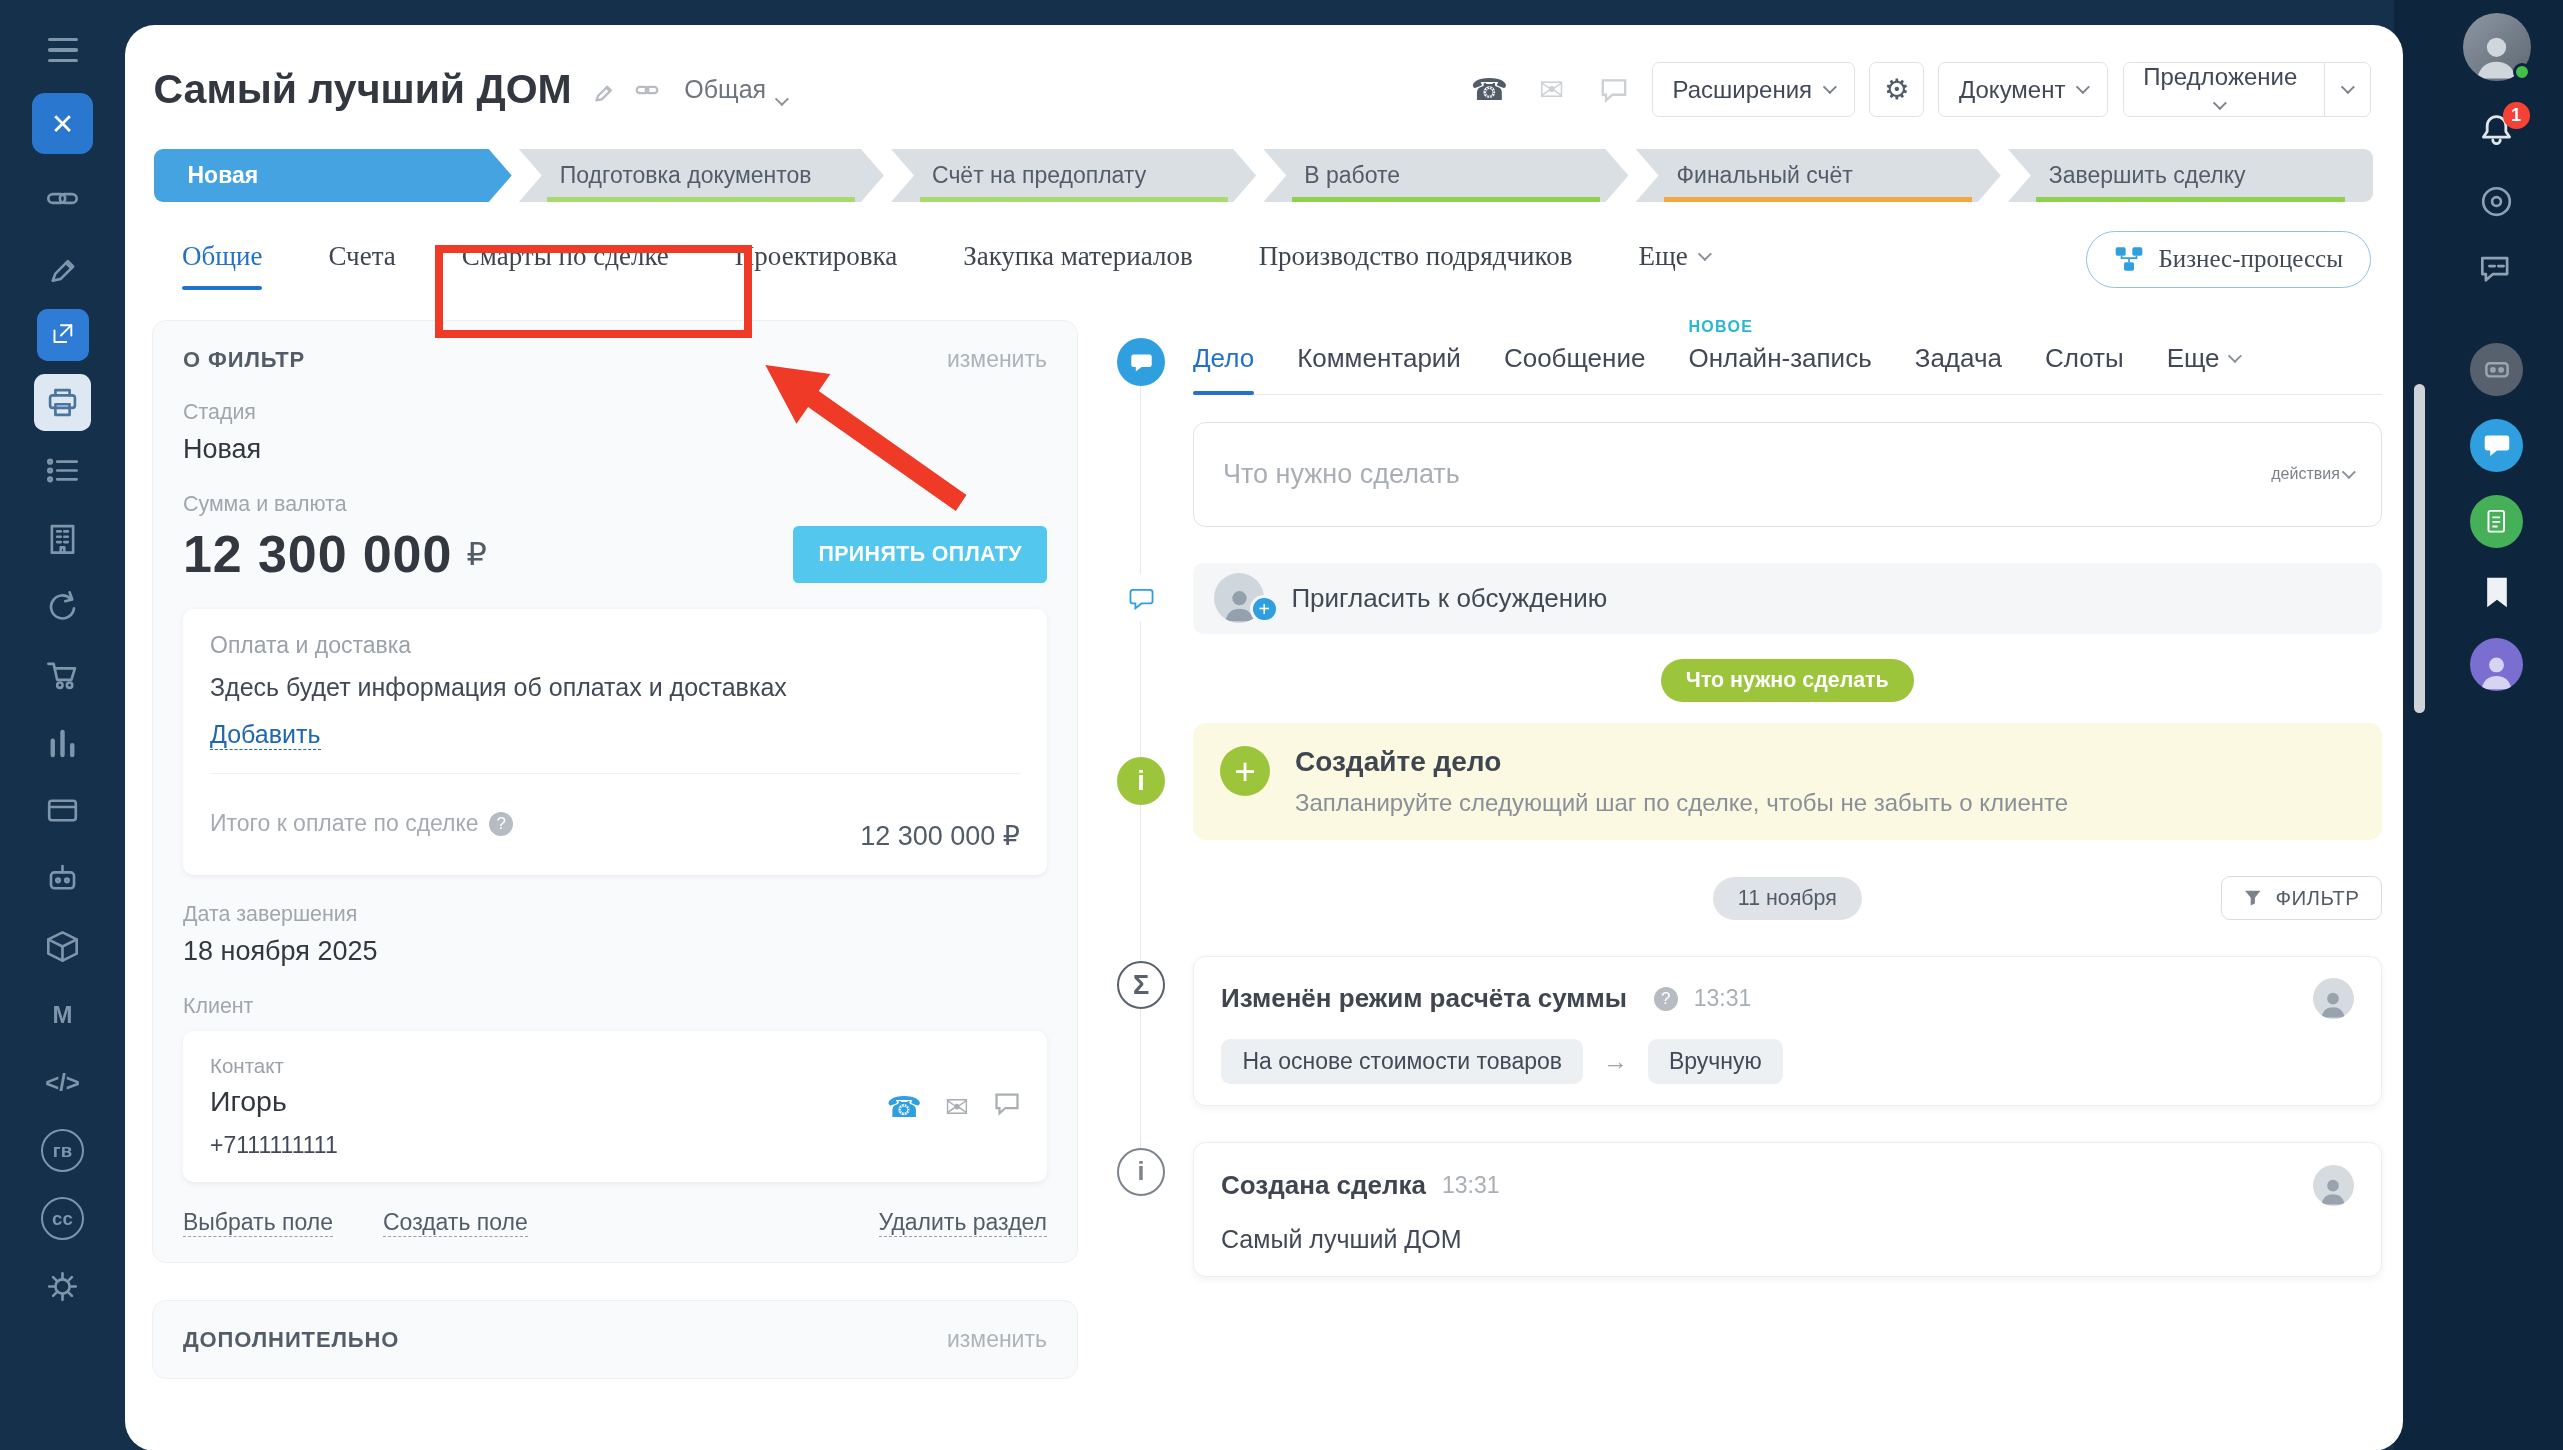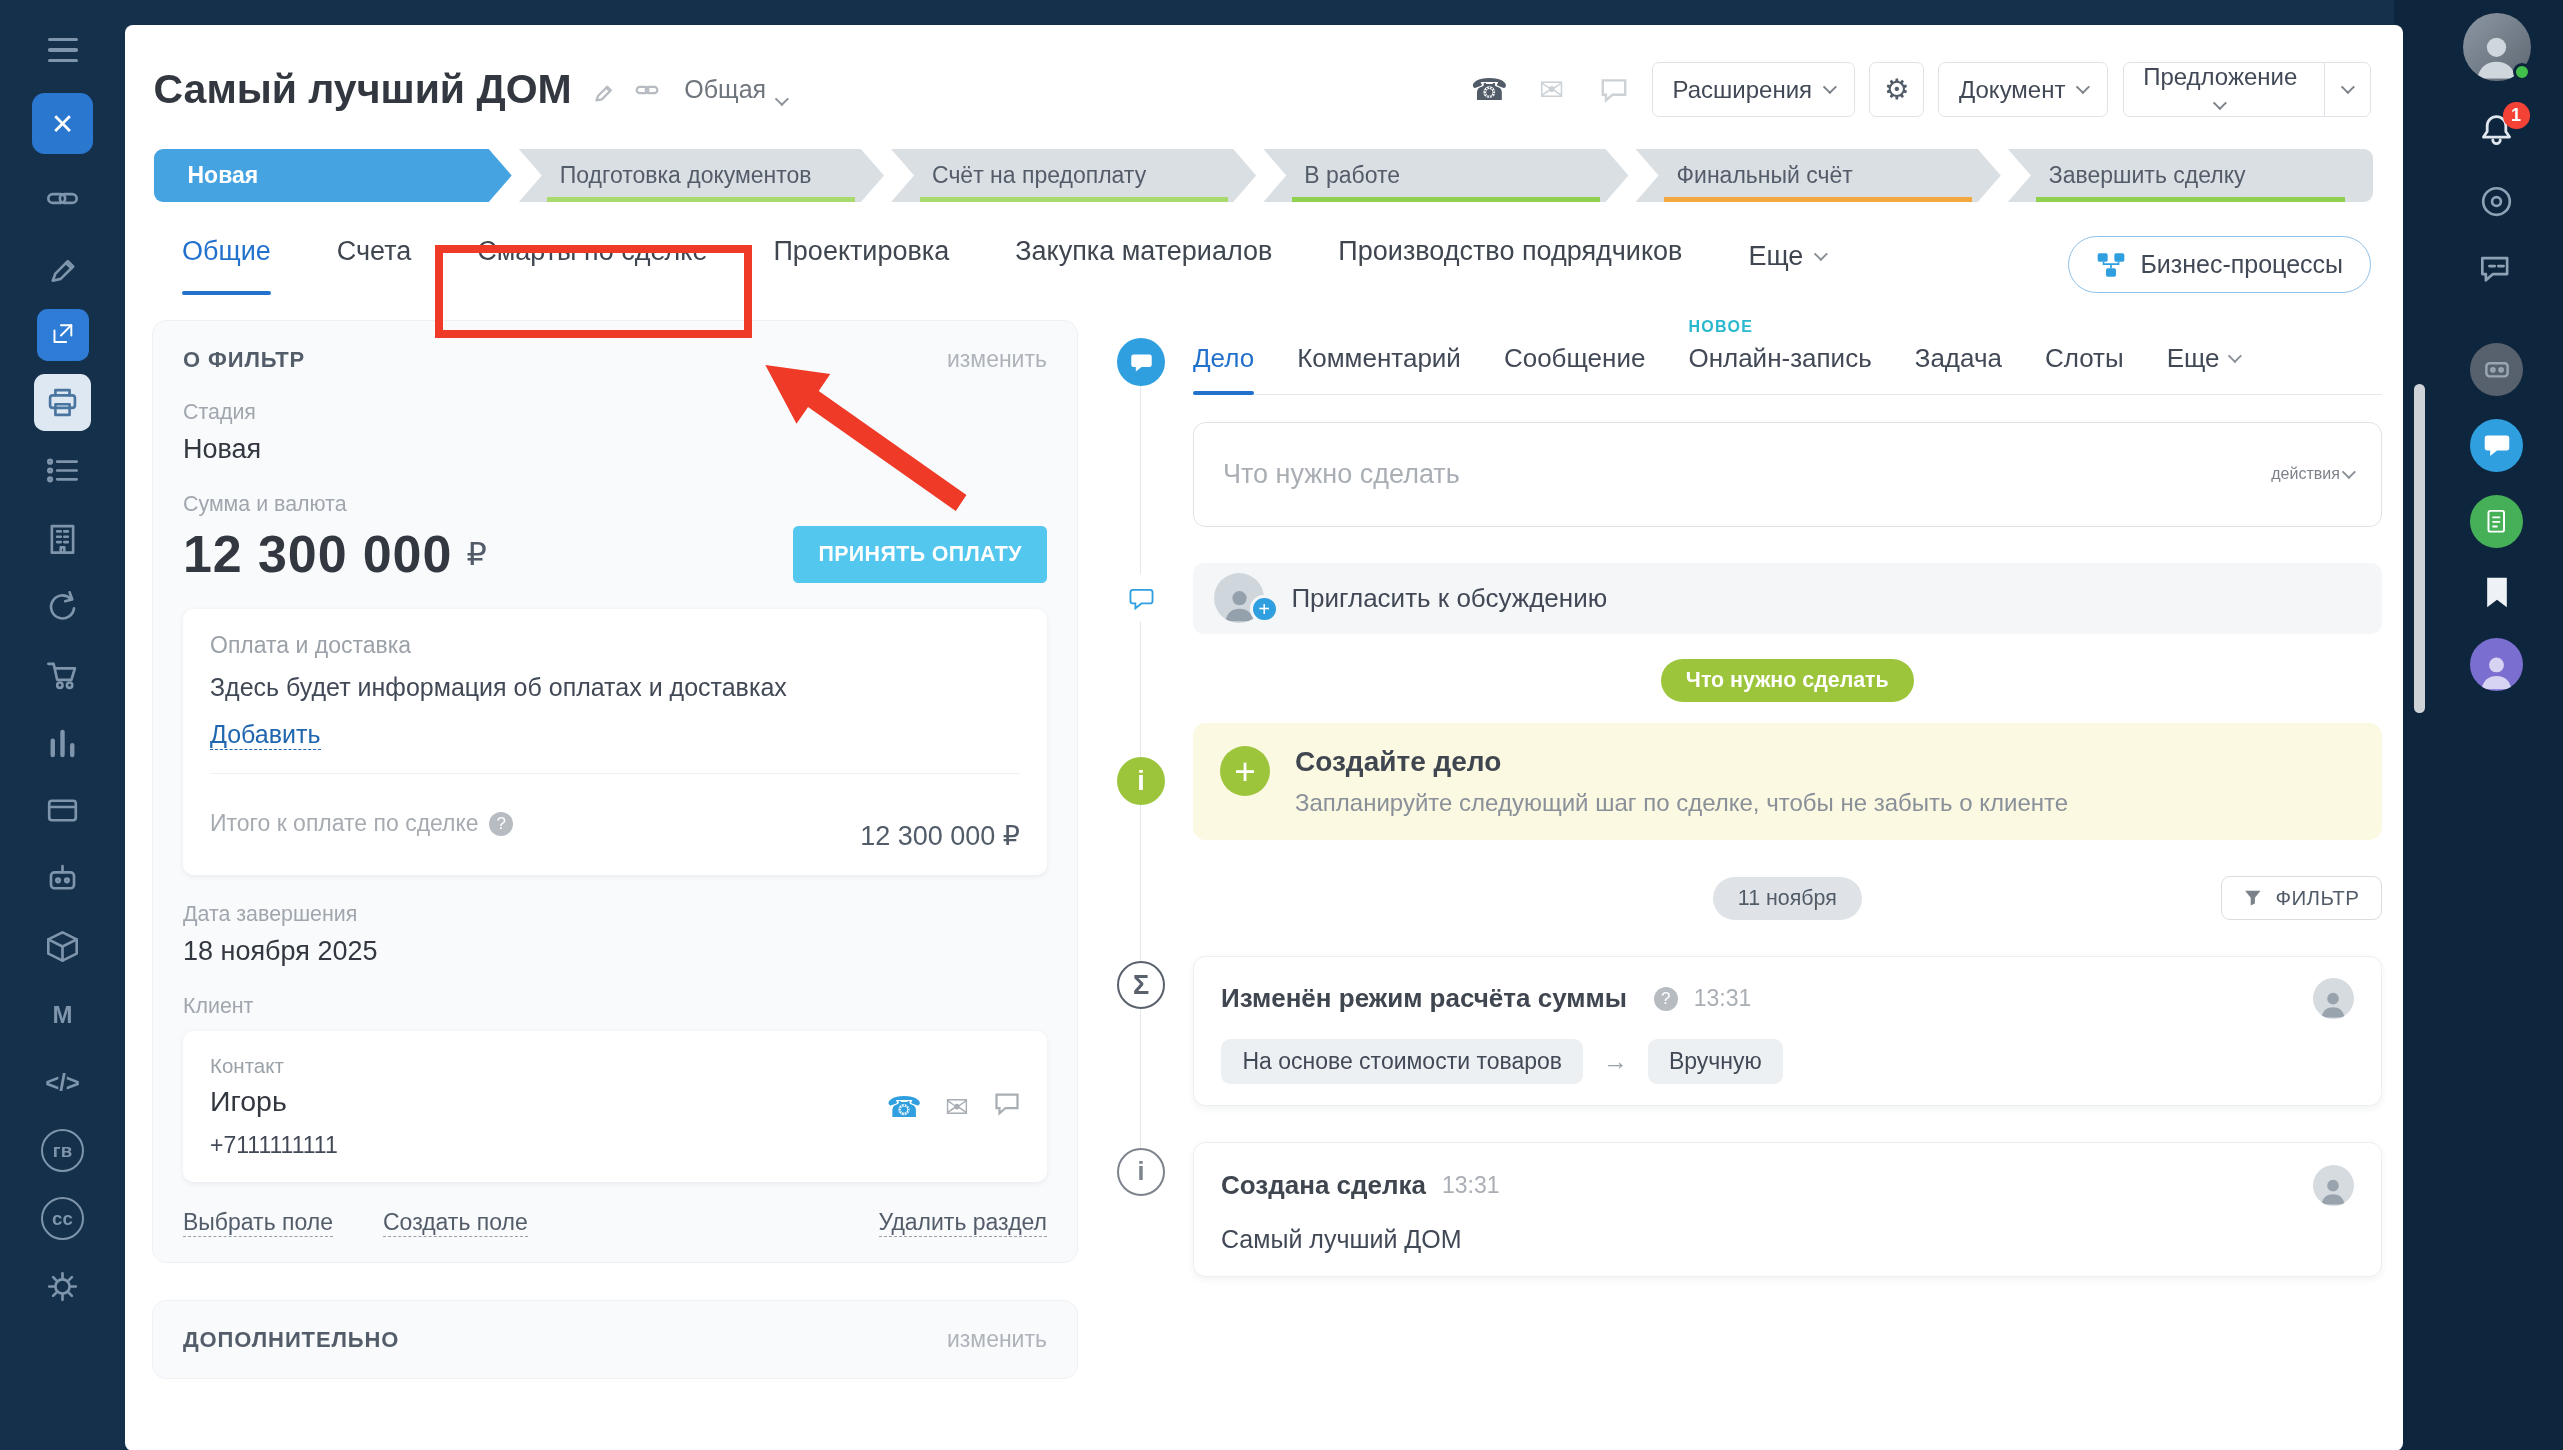--- a/index.html
+++ b/index.html
@@ -20,21 +20,21 @@
   .rail-sq-blue{width:52px;height:52px;background:#2e7cd5;border-radius:10.7px;display:flex;align-items:center;justify-content:center;}
   .rail-sq-blue svg.ic{stroke:#fff;width:28.5px;height:28.5px;}
   .rail-sq-light{width:57px;height:57px;background:#dde8f2;border-radius:10.7px;display:flex;align-items:center;justify-content:center;}
   .rail-sq-light svg.ic{stroke:#4a74a0;}
   .rail-text{color:#7e95ab;font-size:24px;font-weight:bold;}
   .rail-badge{width:43px;height:43px;border:2.7px solid #7e95ab;border-radius:50%;color:#7e95ab;font-size:18.7px;font-weight:bold;display:flex;align-items:center;justify-content:center;}
   .burger{display:flex;flex-direction:column;gap:7.1px;}
   .burger span{display:block;width:30px;height:3.6px;background:#7e95ab;border-radius:1.8px;}
 
   
-  .card{position:absolute;left:125px;top:25px;width:2278px;height:1426px;background:#fff;border-radius:8px;overflow:hidden;z-index:1;}
+  .card{position:absolute;left:125px;top:25px;width:2278px;height:1426px;background:#fff;border-radius:30px;overflow:hidden;z-index:1;}
 
   .card-header{display:flex;align-items:center;margin:37px 32px 0 28.5px;}
   .deal-title{font-size:41px;font-weight:bold;color:#333840;white-space:nowrap;}
   .title-tools{display:flex;align-items:center;gap:16px;margin-left:19.6px;}
   svg.tic{width:27px;height:27px;stroke:#b7bcc2;stroke-width:2.5;fill:none;stroke-linecap:round;stroke-linejoin:round;}
   .category{display:flex;align-items:flex-end;gap:11px;margin-left:23px;font-size:25px;color:#6f757d;cursor:pointer;}
   .chev{display:inline-block;width:9.8px;height:9.8px;border-right:2.7px solid #8a9097;border-bottom:2.7px solid #8a9097;transform:rotate(45deg);margin-top:-5.3px;}
   .header-right{margin-left:auto;display:flex;align-items:center;gap:14.2px;}
   .glyph-btn{width:48px;height:48px;display:flex;align-items:center;justify-content:center;font-size:30px;cursor:pointer;font-family:"DejaVu Sans",sans-serif;}
   .glyph-enabled{color:#525c69;}
@@ -49,21 +49,21 @@
   
   .stages{display:flex;gap:7.1px;margin:32px 30px 0 28.5px;height:53px;}
   .stage{flex:1;position:relative;display:flex;align-items:center;padding-left:41px;font-size:23px;color:#535c69;background:#dadfe4;
     clip-path:polygon(0 0,calc(100% - 23px) 0,100% 50%,calc(100% - 23px) 100%,0 100%,23px 50%);cursor:pointer;}
   .stage:first-child{clip-path:polygon(0 0,calc(100% - 23px) 0,100% 50%,calc(100% - 23px) 100%,0 100%);border-radius:9px 0 0 9px;padding-left:34px;}
   .stage:last-child{clip-path:polygon(0 0,100% 0,100% 100%,0 100%,23px 50%);border-radius:0 9px 9px 0;}
   .stage.active{color:#fff;font-weight:bold;}
   .stage .accent{position:absolute;left:28.5px;right:28.5px;bottom:0;height:5.3px;}
 
   
-  .tabs{display:flex;column-gap:66px;margin:34px 32px 0 57px;height:59px;}
+  .tabs{display:flex;align-items:center;column-gap:66px;margin:34px 32px 0 57px;height:59px;font-family:Liberation Serif, serif;}
   .tab{font-size:27px;color:#3f4650;white-space:nowrap;cursor:pointer;position:relative;padding-bottom:18px;}
   .tab.active{color:#2271cd;}
   .tab.active::after{content:"";position:absolute;left:0;right:0;bottom:0;height:4.4px;background:#2271cd;border-radius:2.7px;}
   .tab-more{display:flex;align-items:center;gap:12.5px;}
   .bp-btn{margin-left:auto;height:57px;border:1.8px solid #90c1ea;border-radius:30px;display:flex;align-items:center;gap:14.2px;padding:0 27px;font-size:25px;color:#424956;background:#fff;cursor:pointer;margin-bottom:12.5px;}
 
   
   .content{display:flex;margin-top:25px;padding:0 21.4px 0 27px;gap:30px;align-items:flex-start;}
   .left-col{width:926px;flex:none;}
   .panel{background:#f8fafc;border:0.9px solid #eef1f4;border-radius:14.2px;padding:25px 30px;}

